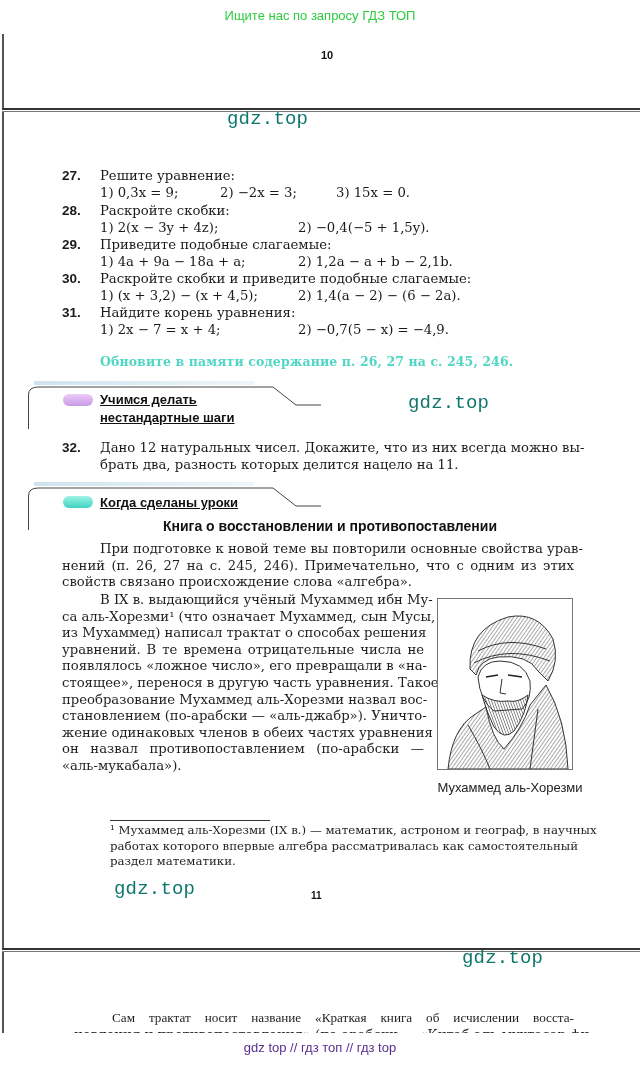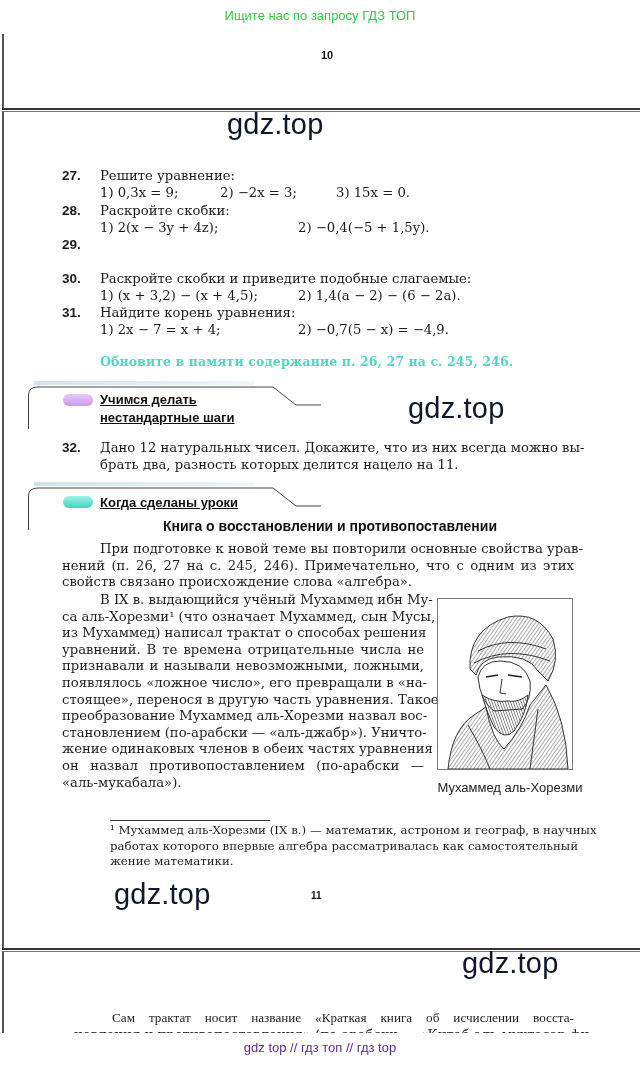--- a/index.html
+++ b/index.html
@@ -14,22 +14,22 @@
   .left-rule { position: absolute; left: 2px; width: 2px; background: #555; }
   .page-sep {
     position: absolute; left: 2px; right: 0; height: 4px;
     border-top: 2px solid #333; border-bottom: 1px solid #777;
   }
   .page-num {
     position: absolute; font-family: "Liberation Sans", sans-serif;
     font-weight: bold; font-size: 11px; color: #111;
   }
   .wm {
-    position: absolute; font-family: Liberation Sans, sans-serif;
-    font-size: 29px; color: #0f172a; letter-spacing: 0.2px;
+    position: absolute; font-family: Liberation Mono, monospace;
+    font-size: 19px; color: #0f766e; letter-spacing: 0.2px;
   }
 
   .task { position: absolute; left: 62px; font-size: 13.2px; line-height: 16.5px; }
   .task .num {
     position: absolute; left: 0; top: 0; width: 38px;
     font-family: "Liberation Sans", sans-serif; font-weight: bold; font-size: 13.5px;
   }
   .task .body { margin-left: 38px; }
   .task .sub { position: relative; height: 16.5px; }
   .task .sub span { position: absolute; top: 0; white-space: nowrap; }
@@ -104,20 +104,27 @@
     <div>Раскройте скобки:</div>
     <div class="sub">
       <span style="left:0">1) 2(x − 3y + 4z);</span>
       <span style="left:198px">2) −0,4(−5 + 1,5y).</span>
     </div>
   </div>
 </div>
 
 <div class="task" style="top:237px;">
   <span class="num">29.</span>
+  <div class="body">
+    <div>Приведите подобные слагаемые:</div>
+    <div class="sub">
+      <span style="left:0">1) 4a + 9a − 18a + a;</span>
+      <span style="left:198px">2) 1,2a − a + b − 2,1b.</span>
+    </div>
+  </div>
 </div>
 
 <div class="task" style="top:271px;">
   <span class="num">30.</span>
   <div class="body">
     <div>Раскройте скобки и приведите подобные слагаемые:</div>
     <div class="sub">
       <span style="left:0">1) (x + 3,2) − (x + 4,5);</span>
       <span style="left:198px">2) 1,4(a − 2) − (6 − 2a).</span>
     </div>
@@ -178,21 +185,20 @@
   <span class="line" style="padding-left:38px;">При подготовке к новой теме вы повторили основные свойства урав-</span>
   <span class="line">нений (п. 26, 27 на с. 245, 246). Примечательно, что с одним из этих</span>
   <span class="line last">свойств связано происхождение слова «алгебра».</span>
 </div>
 
 <div class="para" style="left:62px;top:592px;width:362px;">
   <span class="line" style="padding-left:38px;">В IX в. выдающийся учёный Мухаммед ибн Му-</span>
   <span class="line">са аль-Хорезми¹ (что означает Мухаммед, сын Мусы,</span>
   <span class="line">из Мухаммед) написал трактат о способах решения</span>
   <span class="line">уравнений. В те времена отрицательные числа не</span>
-  <span class="line">признавали и называли невозможными, ложными,</span>
   <span class="line">появлялось «ложное число», его превращали в «на-</span>
   <span class="line">стоящее», перенося в другую часть уравнения. Такое</span>
   <span class="line">преобразование Мухаммед аль-Хорезми назвал вос-</span>
   <span class="line">становлением (по-арабски — «аль-джабр»). Уничто-</span>
   <span class="line">жение одинаковых членов в обеих частях уравнения</span>
   <span class="line">он назвал противопоставлением (по-арабски —</span>
   <span class="line last">«аль-мукабала»).</span>
 </div>
 
 <div class="portrait">
@@ -220,21 +226,21 @@
     <path d="M30 126 Q44 150 52 170" fill="none" stroke="#333" stroke-width="1"></path>
     <path d="M100 110 Q96 140 92 170" fill="none" stroke="#333" stroke-width="1"></path>
   </svg>
 </div>
 <div class="caption">Мухаммед аль-Хорезми</div>
 
 <div class="footnote-rule"></div>
 <div class="para" style="left:110px;top:823px;width:464px;font-size:11.8px;line-height:15.5px;">
   <span class="line">¹ Мухаммед аль-Хорезми (IX в.) — математик, астроном и географ, в научных</span>
   <span class="line">работах которого впервые алгебра рассматривалась как самостоятельный</span>
-  <span class="line last">жение математики.</span>
+  <span class="line last">раздел математики.</span>
 </div>
 
 <div class="wm" style="left:114px;top:878px;">gdz.top</div>
 <div class="page-num" style="left:311px;top:890px;font-size:10px;">11</div>
 <div class="page-sep" style="top:948px;"></div>
 
 <div class="wm" style="left:462px;top:947px;">gdz.top</div>
 
 <div class="para" style="left:74px;top:1010px;width:500px;">
   <span class="line" style="padding-left:38px;font-family:Liberation Serif, serif;">Сам трактат носит название «Краткая книга об исчислении восста-</span>

